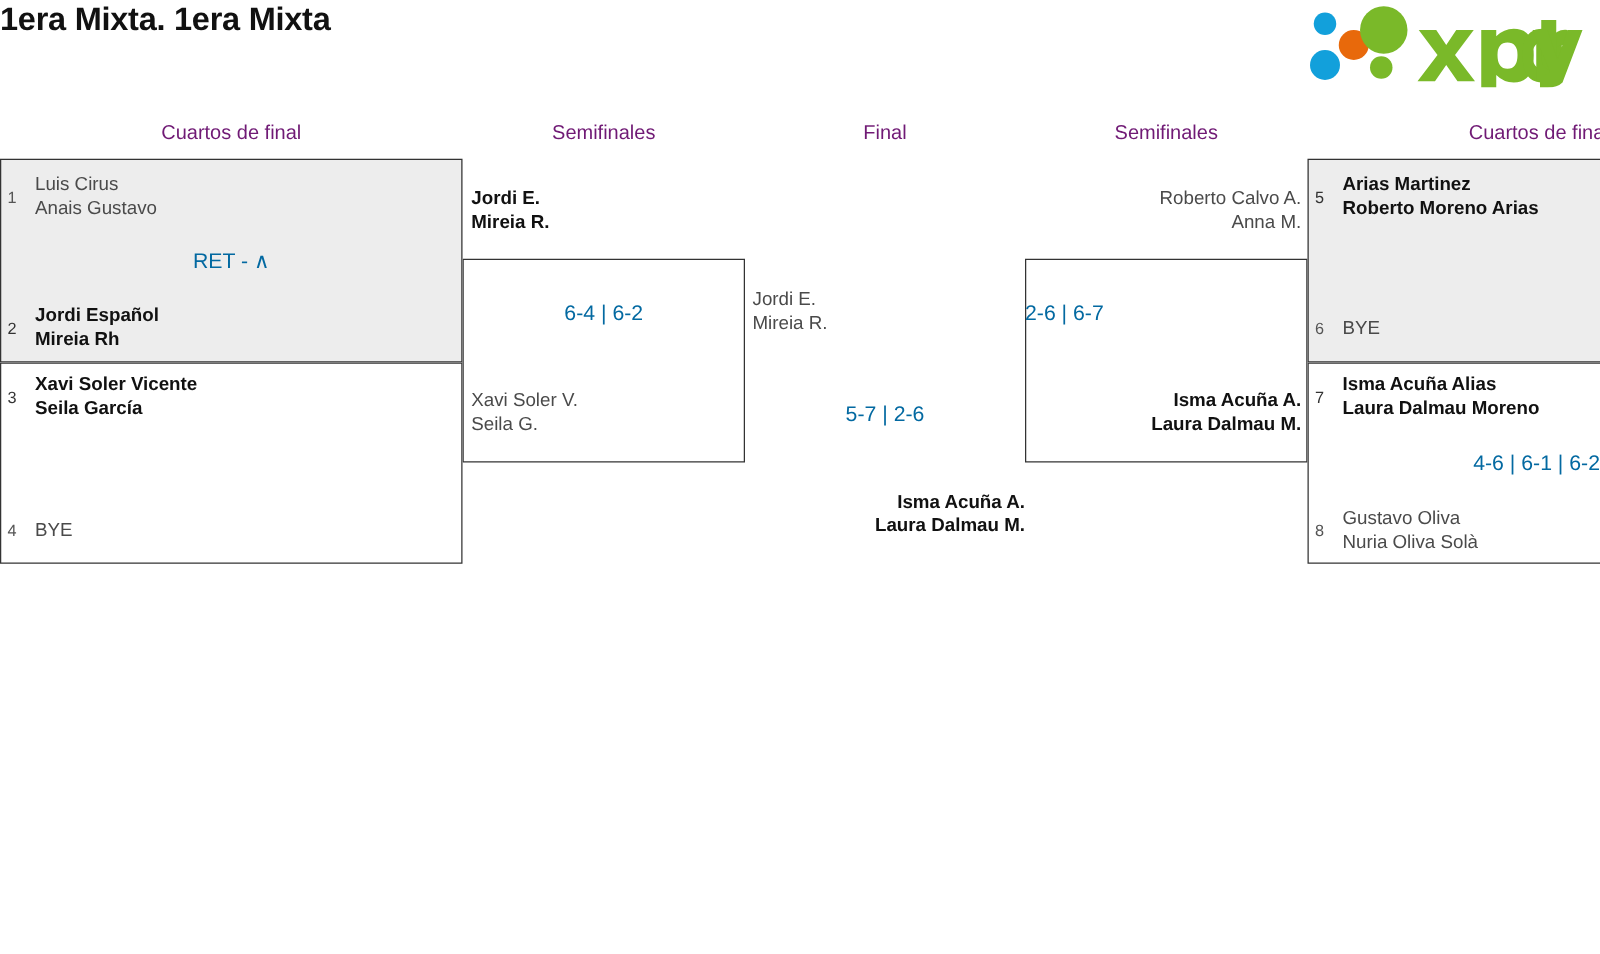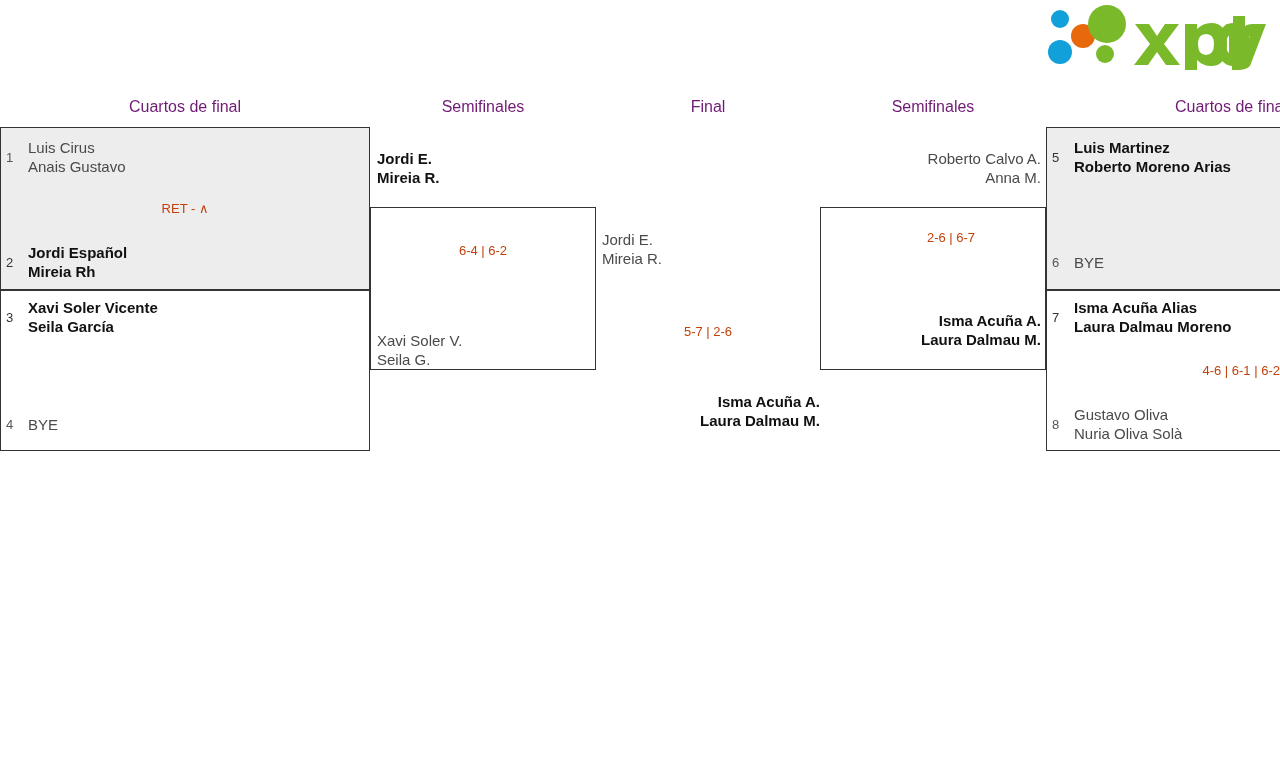--- a/index.html
+++ b/index.html
@@ -105,23 +105,23 @@
   .winner .names { font-weight: bold; color: #111111; }
   .loser .names  { font-weight: normal; color: #4a4a4a; }
   .winner .seed  { color: #333333; }
 
   .entry.align-left  { text-align: left; }
   .entry.align-right { text-align: right; }
 
   
   .score {
     position: absolute;
-    font-size: 13px;
+    font-size: 17px;
     line-height: 19px;
-    color: #c2410c;
+    color: #0369a1;
     white-space: nowrap;
   }
 
   
   #entry-s1 { left: 6px; top: 138px; }
   #entry-s1 .seed { left: 0px; top: 10px; }
   #entry-s1 .names { display: block; padding-left: 22px; }
   #entry-s2 { left: 6px; top: 243px; }
   #entry-s2 .seed { left: 0px; top: 10px; }
   #entry-s2 .names { display: block; padding-left: 22px; }
@@ -130,32 +130,32 @@
   
   #entry-s3 { left: 6px; top: 298px; }
   #entry-s3 .seed { left: 0px; top: 10px; }
   #entry-s3 .names { display: block; padding-left: 22px; }
   #entry-s4 { left: 6px; top: 415px; }
   #entry-s4 .seed { left: 0px; top: 0px; }
   #entry-s4 .names { display: block; padding-left: 22px; }
 
   
   #entry-sfl-win  { left: 377px; top: 149px; }
-  #entry-sfl-lose { left: 377px; top: 311px; margin-top: 20px; }
+  #entry-sfl-lose { left: 377px; top: 311px; }
   #score-sfl { left: 370px; top: 241px; width: 226px; text-align: center; }
 
   
   #entry-f-lose { left: 602px; top: 230px; }
   #entry-f-win  { left: 596px; top: 392px; width: 224px; text-align: right; }
   #score-final  { left: 596px; top: 322px; width: 224px; text-align: center; }
 
   
   #entry-sfr-lose { left: 820px; top: 149px; width: 221px; text-align: right; }
   #entry-sfr-win  { left: 820px; top: 311px; width: 221px; text-align: right; }
-  #score-sfr { left: 820px; top: 228px; width: 262px; text-align: center; }
+  #score-sfr { left: 820px; top: 241px; width: 262px; text-align: left; }
 
   
   #entry-s5 { left: 1052px; top: 138px; }
   #entry-s5 .seed { left: 0px; top: 10px; }
   #entry-s5 .names { display: block; padding-left: 22px; }
   #entry-s6 { left: 1052px; top: 253px; }
   #entry-s6 .seed { left: 0px; top: 0px; }
   #entry-s6 .names { display: block; padding-left: 22px; }
 
   
@@ -164,20 +164,21 @@
   #entry-s7 .names { display: block; padding-left: 22px; }
   #entry-s8 { left: 1052px; top: 405px; }
   #entry-s8 .seed { left: 0px; top: 10px; }
   #entry-s8 .names { display: block; padding-left: 22px; }
   #score-qf4 { left: 1046px; top: 361px; width: 234px; text-align: right; }
 </style>
 </head>
 <body>
 
 <div id="header-title">
+  <div class="title-line-2">1era Mixta. 1era Mixta</div>
 </div>
 
 <div id="logo">
   <svg width="232" height="66" viewBox="0 0 232 66" xmlns="http://www.w3.org/2000/svg">
     <circle cx="18" cy="15" r="9" fill="#12a0db"></circle>
     <circle cx="18" cy="48" r="12" fill="#12a0db"></circle>
     <circle cx="41" cy="32" r="12" fill="#e8690b"></circle>
     <circle cx="65" cy="20" r="19" fill="#7ab929"></circle>
     <circle cx="63" cy="50" r="9" fill="#7ab929"></circle>
     <g fill="#7ab929">
@@ -274,21 +275,21 @@
 <div class="entry winner align-right" id="entry-sfr-win">
   <span class="names">
     <span class="name-line">Isma Acuña A.</span>
     <span class="name-line">Laura Dalmau M.</span>
   </span>
 </div>
 
 <div class="entry winner align-left" id="entry-s5">
   <span class="seed">5</span>
   <span class="names">
-    <span class="name-line">Luis Martinez</span>
+    <span class="name-line">Arias Martinez</span>
     <span class="name-line">Roberto Moreno Arias</span>
   </span>
 </div>
 <div class="entry loser align-left" id="entry-s6">
   <span class="seed">6</span>
   <span class="names">
     <span class="name-line">BYE</span>
   </span>
 </div>
 

